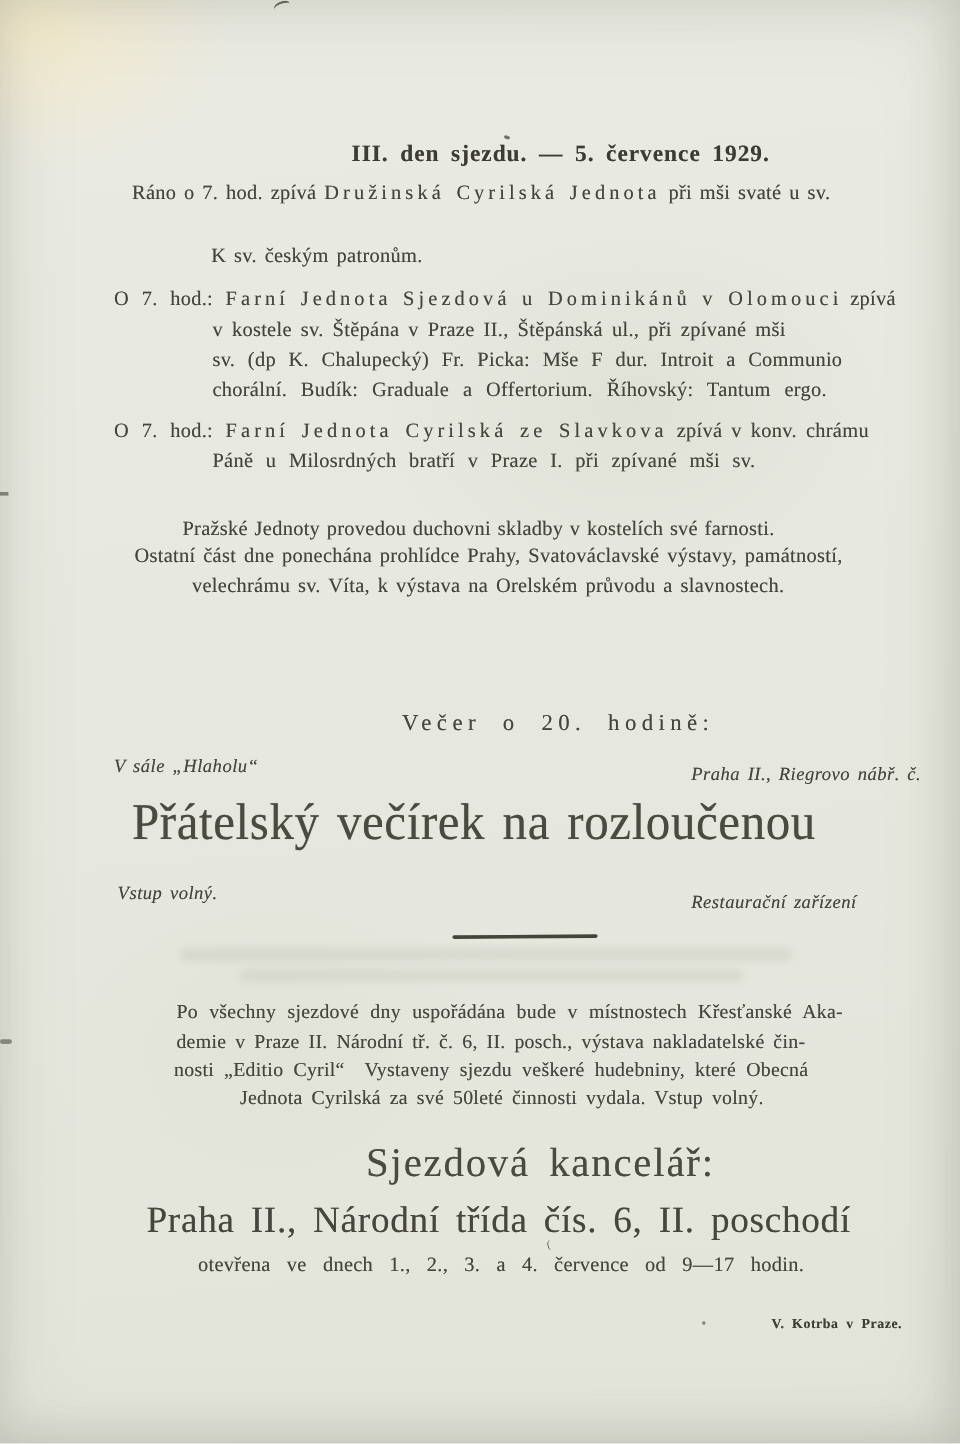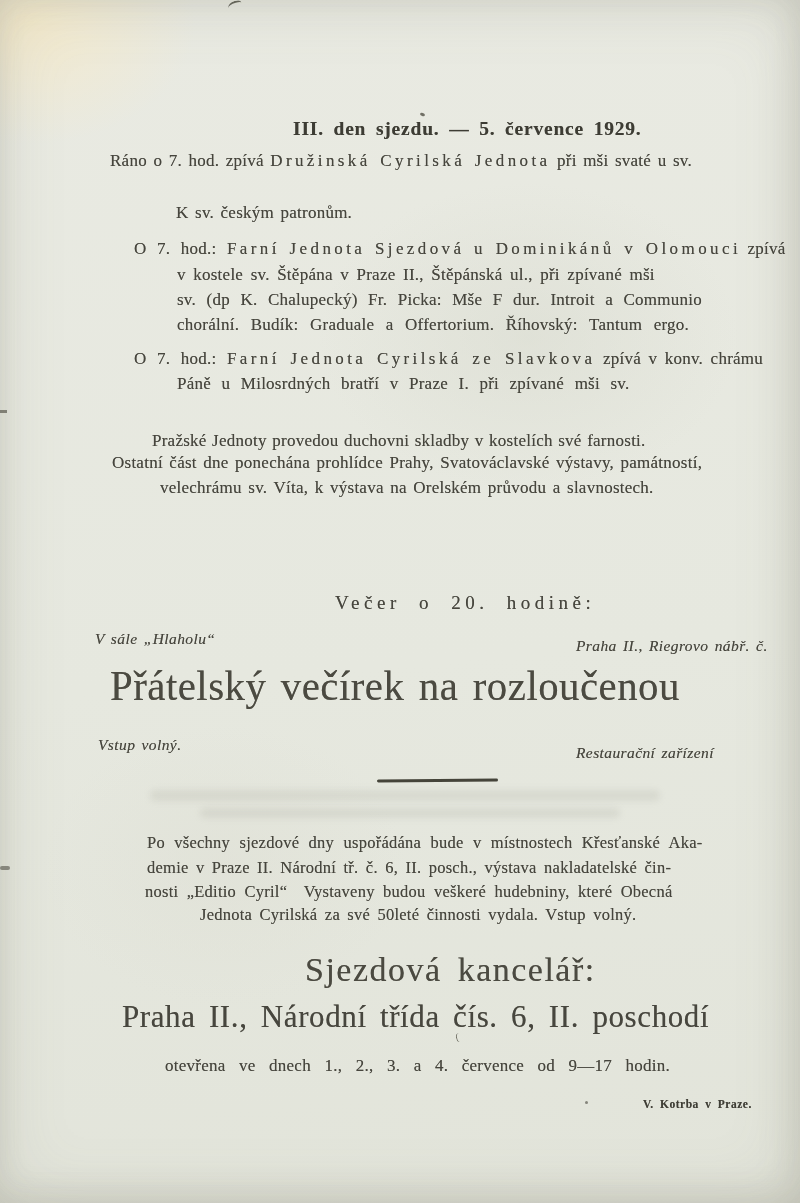--- a/index.html
+++ b/index.html
@@ -17,23 +17,23 @@
     box-shadow: inset 0 0 70px rgba(115,110,90,0.14), inset -10px 0 36px rgba(100,95,80,0.10), inset 0 -12px 30px rgba(100,95,80,0.08);
     color:#46453d;
   }
   .ln{
     position:absolute;white-space:pre;line-height:1.2;
     font-size:17px;letter-spacing:0.25px;word-spacing:2px;
     color:#46453d;
     text-shadow:0 0 0.5px rgba(70,68,58,0.55);
   }
   .sp{letter-spacing:3.4px;}         
-  .lbl{word-spacing:6px;margin-left:39px;}
+  .lbl{word-spacing:6px;}
   .w3{word-spacing:3px;} .w4{word-spacing:4px;} .w5{word-spacing:5px;}
-  .w6{word-spacing:6px;} .w7{word-spacing:7px;text-align:right;} .w8{word-spacing:8px;} .w9{word-spacing:9px;margin-top:12px;}
+  .w6{word-spacing:6px;} .w7{word-spacing:7px;text-align:right;} .w8{word-spacing:8px;} .w9{word-spacing:9px;}
   .t-title{font-size:19.5px;font-weight:bold;letter-spacing:0.8px;word-spacing:4px;color:#3d3c34;margin-top:41px;}
   .t-evening{font-size:19px;letter-spacing:4.5px;word-spacing:9px;}
   .italic{font-style:italic;font-size:15.5px;letter-spacing:0.4px;}
   .t-headline{
     font-size:43px;letter-spacing:0.5px;word-spacing:4px;color:#4b4a41;
     transform:scaleX(0.95);transform-origin:left top;font-weight:400;
     text-shadow:0 0 0.6px rgba(75,74,65,0.6);
   }
   .t-sub{font-size:17.5px;word-spacing:16px;}
   .t-office{font-size:34px;letter-spacing:1.5px;word-spacing:6px;color:#4b4a41;font-weight:400;}
@@ -85,21 +85,21 @@
   <div class="ln italic" style="left:95px;top:630px">V sále „Hlaholu“</div>
   <div class="ln italic" style="left:576px;top:637px">Praha II., Riegrovo nábř. č.</div>
   <div class="ln t-headline" style="left:110px;top:660px">Přátelský večírek na rozloučenou</div>
   <div class="ln italic" style="left:98px;top:736px">Vstup volný.</div>
   <div class="ln italic" style="left:576px;top:744px">Restaurační zařízení</div>
 
   <div class="divider"></div>
 
   <div class="ln w5" style="left:147px;top:833px;font-size:16.5px">Po všechny sjezdové dny uspořádána bude v místnostech Křesťanské Aka-</div>
   <div class="ln w3" style="left:147px;top:858px;font-size:16.5px">demie v Praze II. Národní tř. č. 6, II. posch., výstava nakladatelské čin-</div>
-  <div class="ln w4" style="left:145px;top:882px;font-size:16.5px">nosti „Editio Cyril“  Vystaveny budou veškeré hudebniny, které Obecná</div>
+  <div class="ln w4" style="left:145px;top:882px;font-size:16.5px">nosti „Editio Cyril“  Vystaveny sjezdu veškeré hudebniny, které Obecná</div>
   <div class="ln w3" style="left:200px;top:905px;font-size:16.5px">Jednota Cyrilská za své 50leté činnosti vydala. Vstup volný.</div>
 
   <div class="ln t-office" style="left:305px;top:950px">Sjezdová kancelář:</div>
   <div class="ln t-bigaddr" style="left:122px;top:998px">Praha II., Národní třída čís. 6, II. poschodí</div>
   <div class="ln w9" style="left:165px;top:1044px">otevřena ve dnech 1., 2., 3. a 4. července od 9—17 hodin.</div>
 
   <div class="ln t-imprint" style="left:643px;top:1098px">V. Kotrba v Praze.</div>
 
 </div>
 

